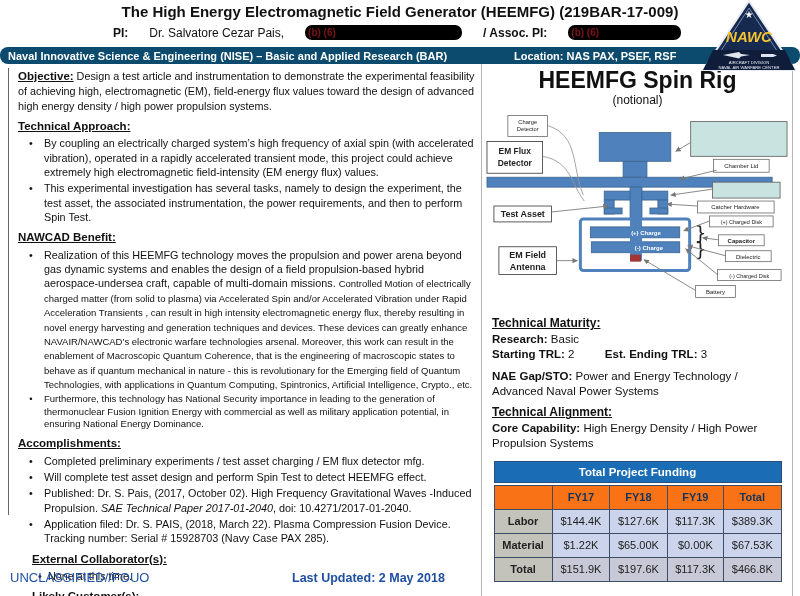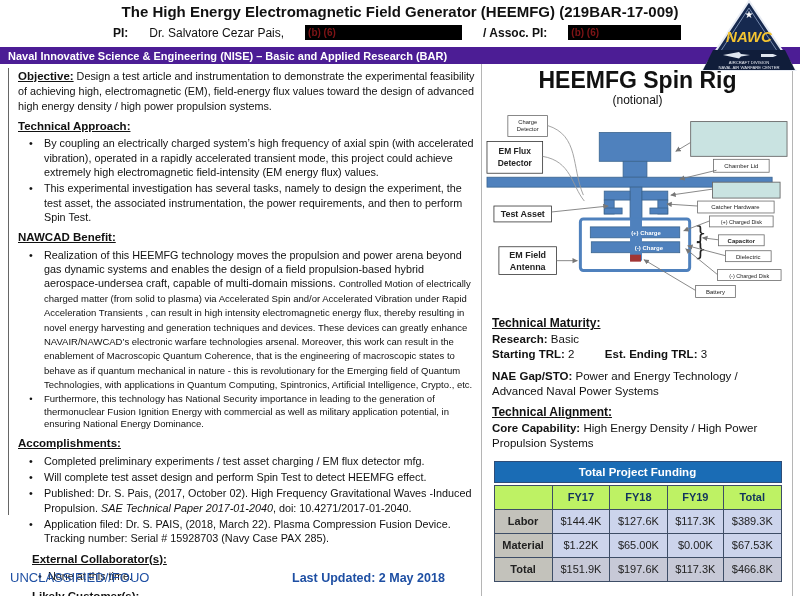--- a/index.html
+++ b/index.html
@@ -5,28 +5,28 @@
   html,body{margin:0;padding:0;}
   .slide{position:relative;width:800px;height:596px;background:#fff;overflow:hidden;
          font-family:"Liberation Sans",sans-serif;color:#111;}
   
   .title{position:absolute;top:3px;left:0;width:100%;text-align:center;
          font-size:15px;font-weight:bold;}
   .pi-line{position:absolute;top:25px;left:113px;display:flex;gap:21px;align-items:center;
            font-size:12px;white-space:nowrap;}
   .b{font-weight:bold;}
   .redact{display:inline-block;background:#000;height:15px;line-height:15px;
-          padding-left:3px;box-sizing:border-box;}
+          padding-left:3px;box-sizing:border-box;border-radius:7px;}
   .redact.r1{width:157px;}
   .redact.r2{width:113px;}
   .redact .red{color:#7e1416;font-size:10px;font-weight:bold;}
   .logo{position:absolute;top:0;right:3px;width:96px;height:72px;z-index:5;}
   
-  .band{position:absolute;top:47px;left:0;width:800px;height:17px;background:#4c1d95;
-        color:#fff;font-weight:bold;font-size:11px;display:flex;align-items:center;}
+  .band{position:absolute;top:47px;left:0;width:800px;height:17px;background:#0c4a6e;
+        color:#fff;font-weight:bold;font-size:11px;display:flex;align-items:center;border-radius:8px;}
   .band .bl{padding-left:8px;}
   .band .br{position:absolute;left:514px;}
   
   .lborder{position:absolute;left:8px;top:68px;width:1px;height:447px;background:#666;}
   .vdiv{position:absolute;left:481px;top:64px;width:1px;height:532px;background:#b5b5b5;}
   .rdiv{position:absolute;left:792px;top:64px;width:1px;height:532px;background:#b5b5b5;}
   
   .leftcol{position:absolute;left:10px;top:66px;width:470px;padding-left:8px;
            box-sizing:border-box;font-size:10.8px;line-height:1.33;}
   .h{font-weight:bold;text-decoration:underline;font-size:11.5px;}
@@ -54,21 +54,21 @@
   .tm .blk{margin-top:7px;}
   .gap{display:inline-block;width:24px;}
   
   .ft-wrap{width:288px;margin:10px auto 0 auto;}
   .ft-title{background:#1a6cb5;color:#fff;font-weight:bold;font-size:11.5px;height:22px;
             display:flex;align-items:center;justify-content:center;
             border:1.5px solid #2e4d78;box-sizing:border-box;margin-bottom:2px;}
   .ftable{width:288px;border-collapse:collapse;font-size:11px;text-align:center;
           border:1.5px solid #2e4d78;}
   .ftable td{border:1px solid #3d4d66;height:23px;padding:0 2px;}
-  .ftable .hd{background:#bef264;color:#12335e;font-weight:bold;}
+  .ftable .hd{background:#f97316;color:#12335e;font-weight:bold;}
   .ftable .rl{background:#c3c2bb;font-weight:bold;color:#222;}
   .ftable .dc{background:#ccd4ec;color:#222;}
   .ftable .tc{background:#c7c9d7;color:#222;}
 </style>
 </head>
 <body>
 
 <div class="slide">
 
   <div class="title">The High Energy Electromagnetic Field Generator (HEEMFG) (219BAR-17-009)</div>
@@ -89,20 +89,21 @@
       <polygon points="12,50 84,50 94,70 2,70" fill="#101d3a"></polygon>
       <path d="M22 55 l16 -3 l2 2 l9 1 l-9 1.5 l-2 2 z" fill="#dfe5ee"></path>
       <path d="M60 54 h12 l4 1.5 l-4 1.5 h-12 z" fill="#dfe5ee"></path>
       <text x="48" y="63.5" text-anchor="middle" font-size="4.2" fill="#e6eaf2">AIRCRAFT DIVISION</text>
       <text x="48" y="68.8" text-anchor="middle" font-size="4.2" fill="#e6eaf2">NAVAL AIR WARFARE CENTER</text>
     </svg>
   </div>
 
   <div class="band">
     <span class="bl">Naval Innovative Science &amp; Engineering (NISE) – Basic and Applied Research (BAR)</span>
+    <span class="br">Location: NAS PAX, PSEF, RSF</span>
   </div>
 
   <div class="lborder"></div>
   <div class="vdiv"></div>
   <div class="rdiv"></div>
 
   <div class="leftcol">
 
     <p class="para">
       <span class="h">Objective:</span>

